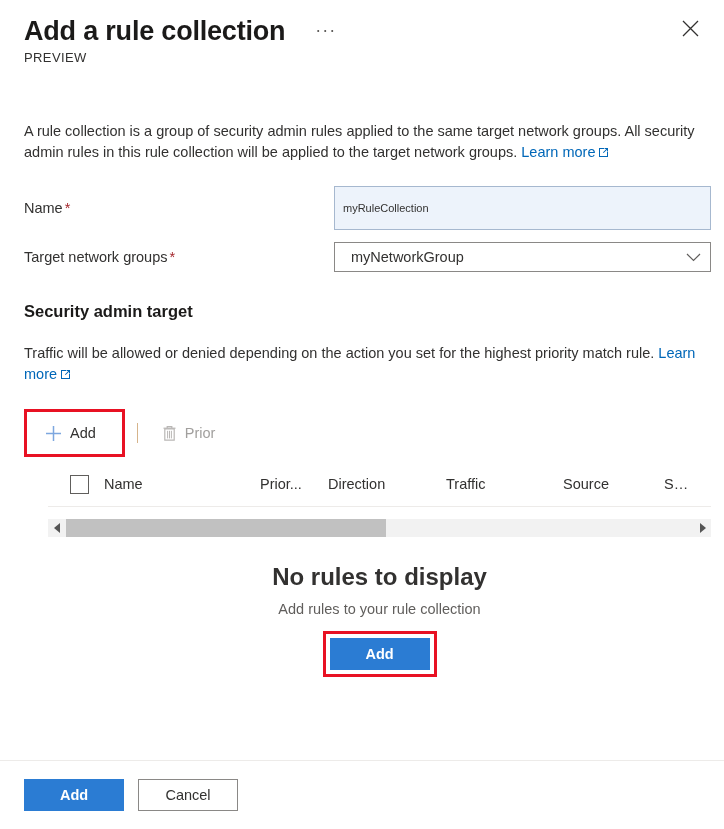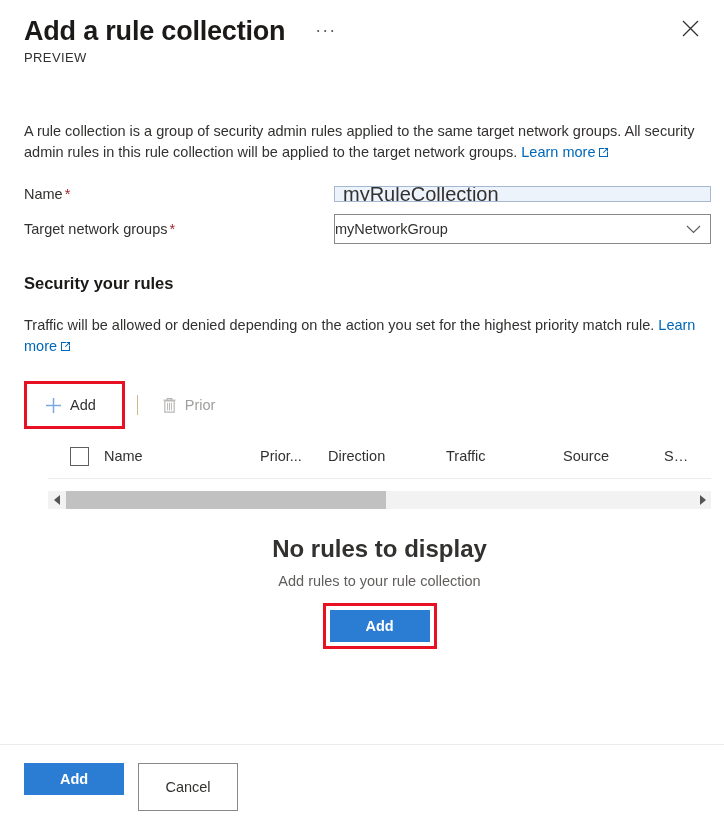--- a/index.html
+++ b/index.html
@@ -113,24 +113,24 @@
     flex: none;
     font-size: 14.5px;
     color: #323130;
   }
   .req {
     color: #a4262c;
     margin-left: 2px;
   }
   .field {
     flex: 1 1 auto;
-    height: 16px;
+    height: 44px;
     box-sizing: border-box;
     border: 1px solid #8a8886;
-    font-size: 20px;
+    font-size: 11px;
     font-family: "Liberation Sans", sans-serif;
     color: #323130;
     padding: 0 8px;
     outline: none;
   }
   .field.focused {
     background: #edf3fb;
     border-color: #a6b8cf;
   }
   .select-wrap {
@@ -141,21 +141,21 @@
   .select-box {
     position: absolute;
     inset: 0;
     box-sizing: border-box;
     border: 1px solid #8a8886;
     background: #ffffff;
     font-size: 14.5px;
     color: #323130;
     display: flex;
     align-items: center;
-    padding: 0 0;
+    padding: 0 16px;
     cursor: pointer;
   }
   .chev {
     position: absolute;
     right: 10px;
     top: 50%;
     transform: translateY(-50%);
     pointer-events: none;
     color: #605e5c;
   }
@@ -328,21 +328,21 @@
     min-width: 100px;
     padding: 0 18px;
     cursor: pointer;
   }
   .btn-secondary {
     background: #ffffff;
     color: #323130;
     border: 1px solid #8a8886;
     font-size: 14.5px;
     font-family: "Liberation Sans", sans-serif;
-    height: 48px;
+    height: 32px;
     min-width: 100px;
     padding: 0 18px;
     cursor: pointer;
   }
 
   
   .footer {
     flex: none;
     border-top: 1px solid #edebe9;
     padding: 18px 24px;
@@ -399,21 +399,21 @@
           <span class="chev">
             <svg width="15" height="9" viewBox="0 0 15 9">
                 <path d="M1 1 L7.5 7.5 L14 1" stroke="#605e5c" stroke-width="1.2" fill="none"></path>
               </svg>
           </span>
         </div>
       </div>
 
     </div>
 
-    <div class="section-title">Security your rules</div>
+    <div class="section-title">Security admin target</div>
 
     <div class="section-desc">
       <span>Traffic will be allowed or denied depending on the action you set for the highest priority match rule.</span>
       <a class="link"><span>Learn more</span><span class="ext-icon"><svg width="11" height="11" viewBox="0 0 11 11">
               <path d="M1 1 h5 v1 h-4 v7 h7 v-4 h1 v5 h-9 z" fill="#0067b8"></path>
               <path d="M6.6 1 H10 V4.4 H9 V2.7 L5.6 6.1 L4.9 5.4 L8.3 2 H6.6 z" fill="#0067b8"></path>
             </svg></span></a>
     </div>
 
     <div class="cmdbar">

